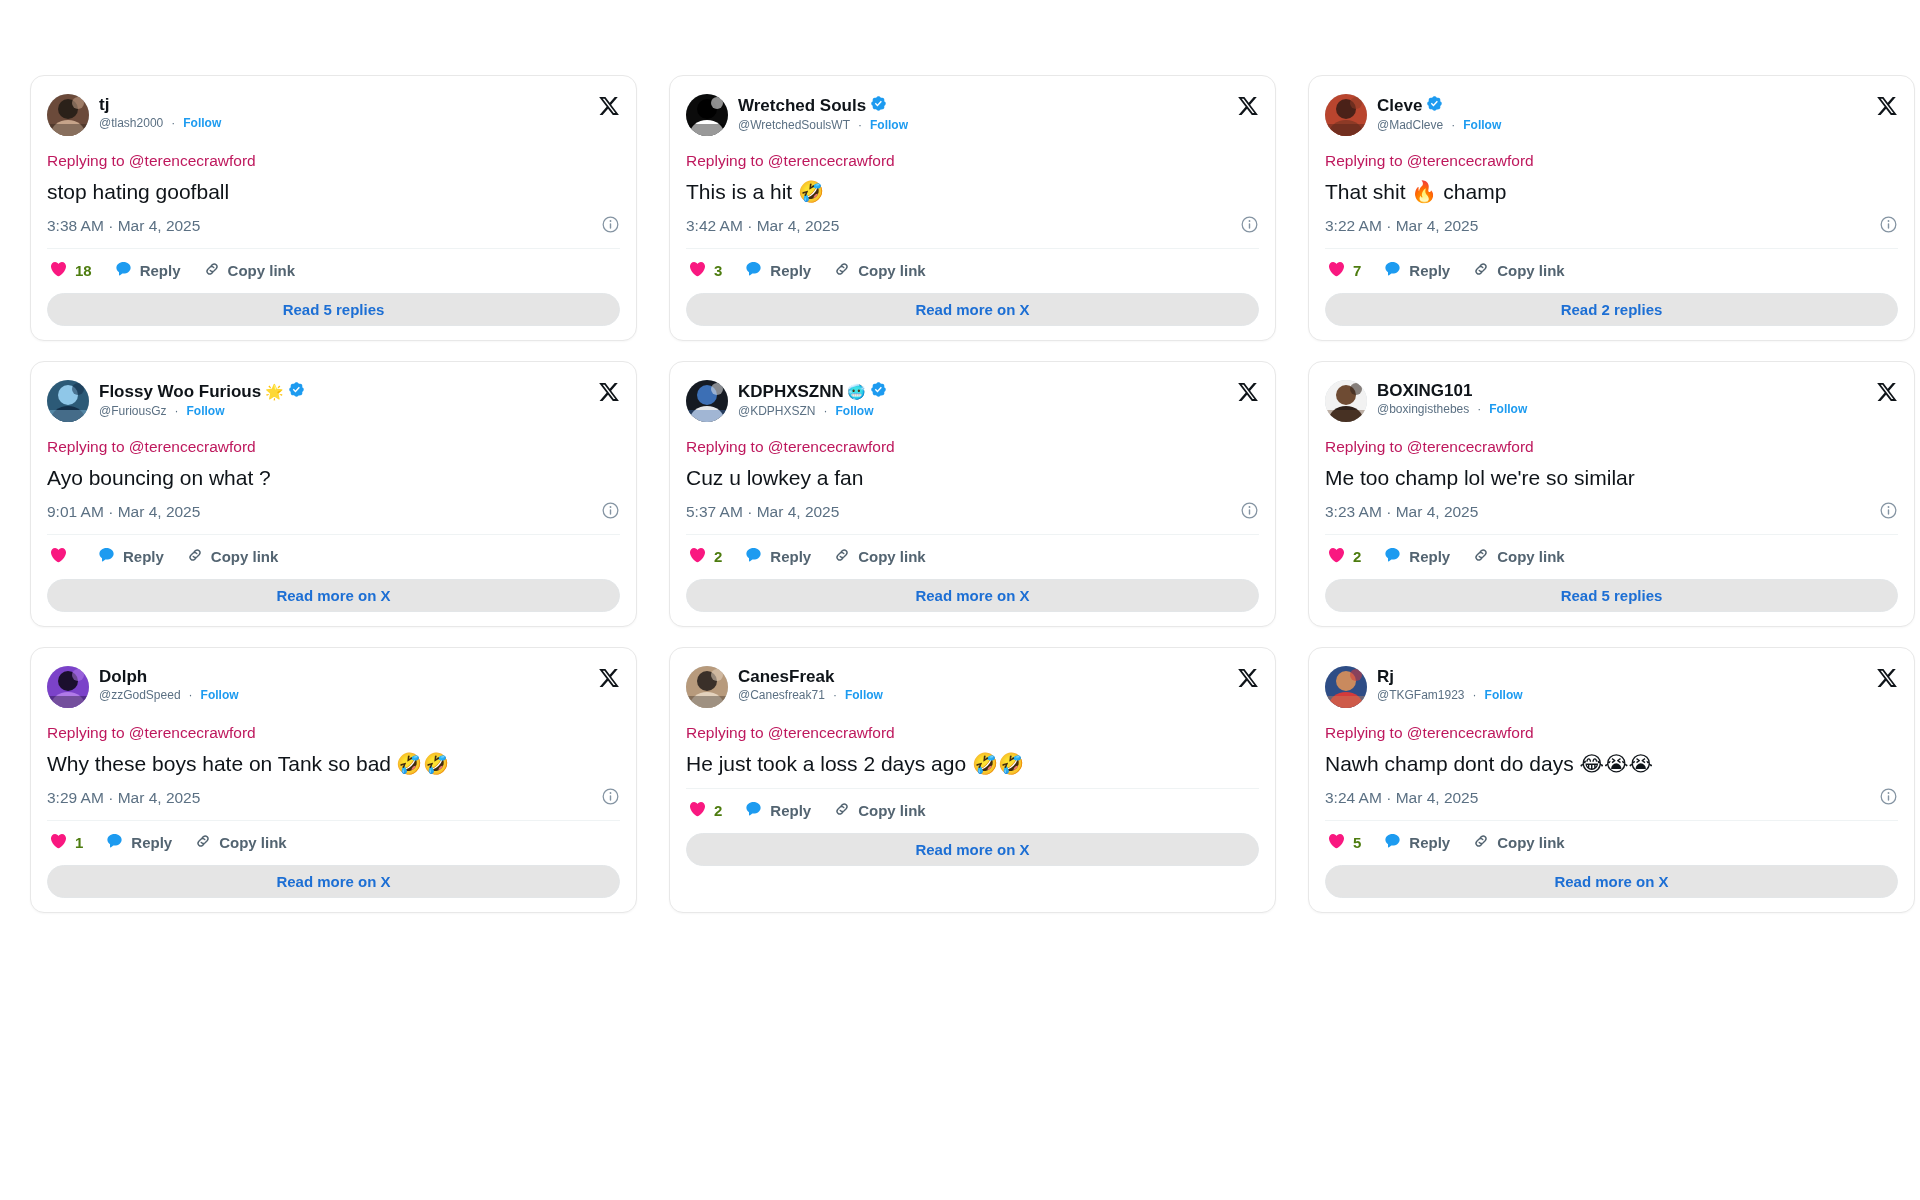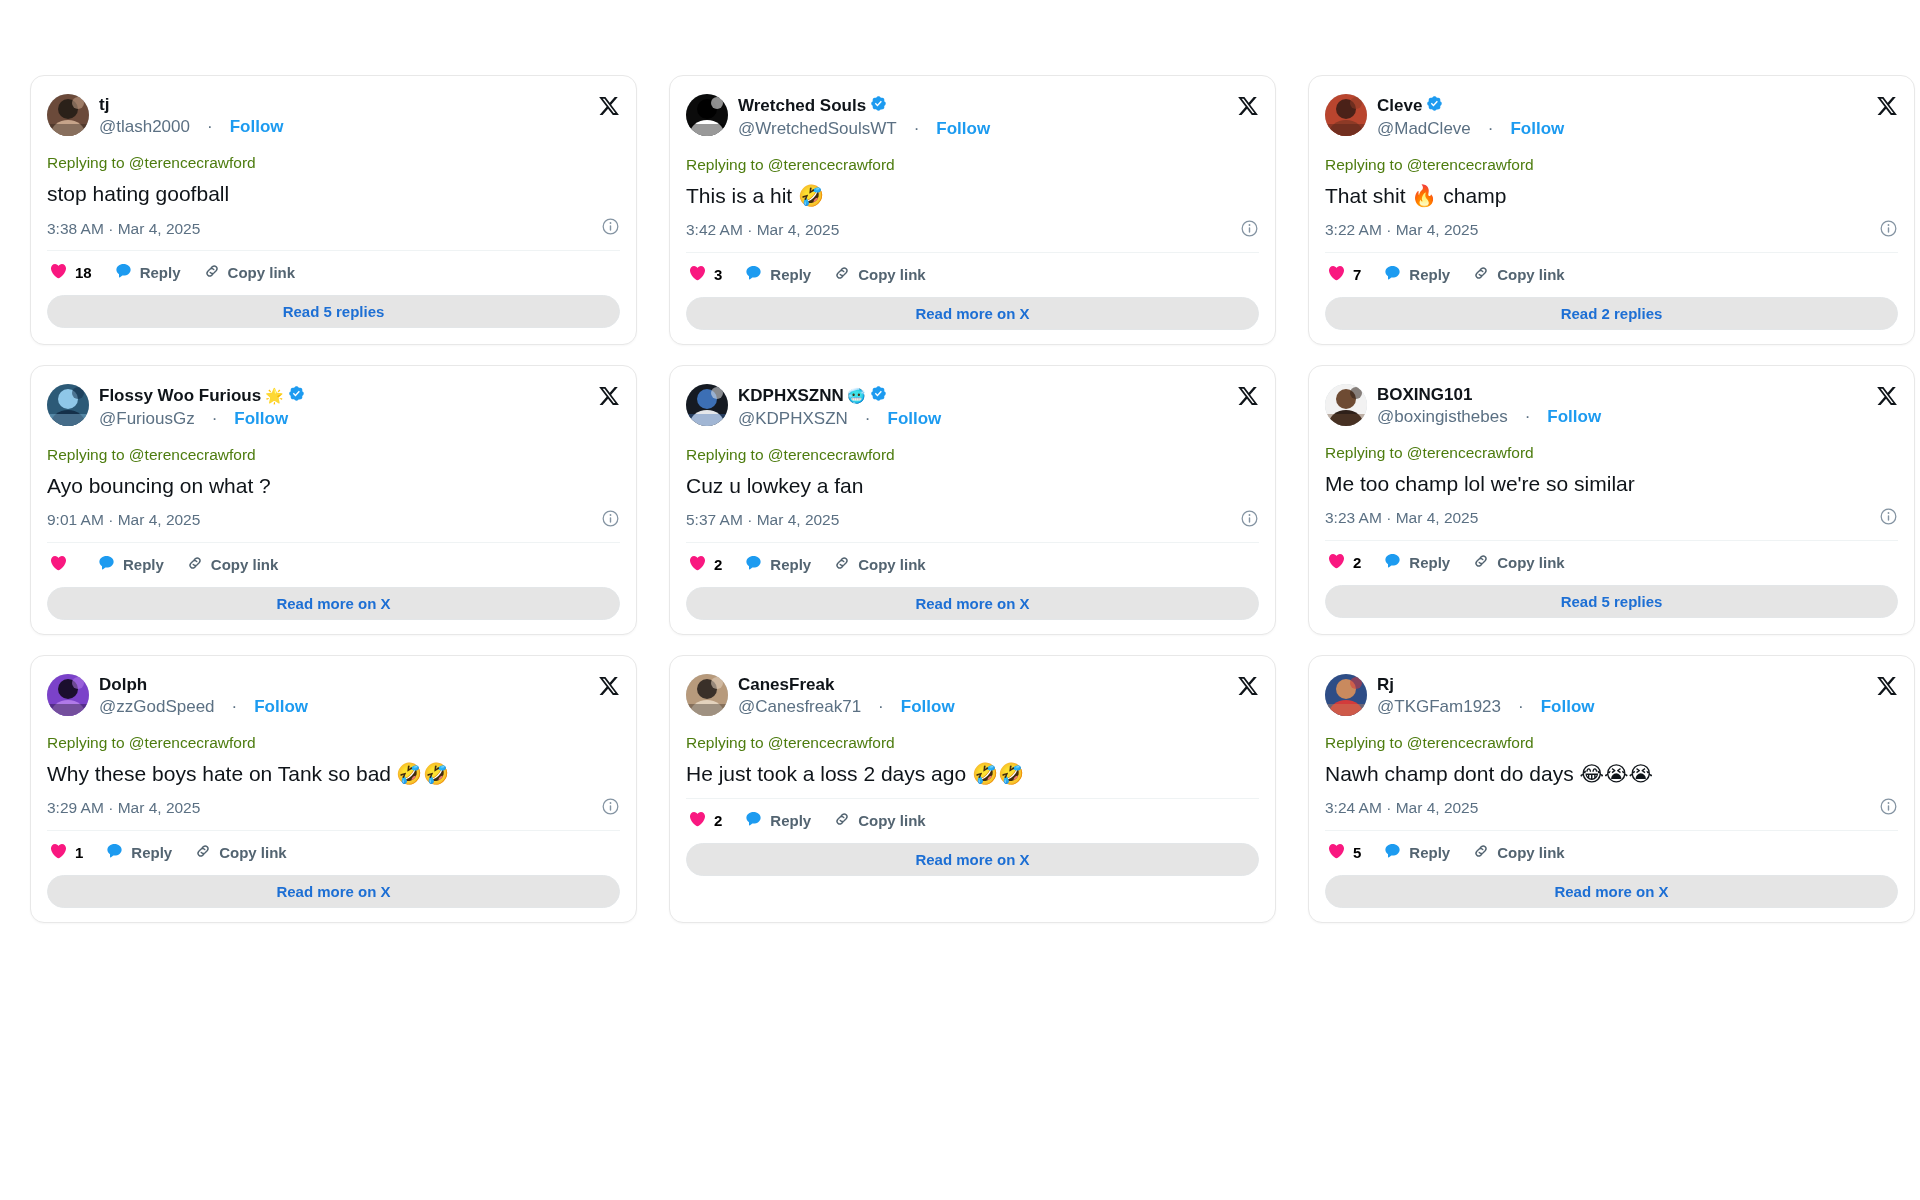--- a/index.html
+++ b/index.html
@@ -62,22 +62,22 @@
   }
   .emoji-inline { font-size: 15px; line-height: 1; }
   .badge-verified {
     width: 17px; height: 17px;
     flex: 0 0 17px;
     display: inline-block;
   }
   .handle-row {
     display: flex;
     align-items: baseline;
-    gap: 17px;
-    font-size: 17px;
+    gap: 8px;
+    font-size: 12px;
     line-height: 1.3;
     margin-top: 1px;
     white-space: nowrap;
   }
   .handle { color: #5b7083; }
   .dot-sep { color: #5b7083; }
   .follow {
     color: #1d9bf0;
     font-weight: 700;
     cursor: pointer;
@@ -85,21 +85,21 @@
   .x-logo {
     position: absolute;
     top: 19px; right: 16px;
     width: 22px; height: 22px;
     cursor: pointer;
   }
   
   .replying {
     margin-top: 15px;
     font-size: 15.5px;
-    color: #4d7c0f;
+    color: #be185d;
     line-height: 1.3;
   }
   .tweet-text {
     margin-top: 7px;
     font-size: 21px;
     color: #0f1419;
     line-height: 1.32;
     word-wrap: break-word;
   }
   .meta-row {
@@ -134,21 +134,21 @@
   .act {
     display: flex;
     align-items: center;
     gap: 7px;
     cursor: pointer;
     white-space: nowrap;
   }
   .heart { width: 19px; height: 18px; flex: 0 0 19px; }
   .bubble { width: 19px; height: 18px; flex: 0 0 19px; }
   .linkico { width: 18px; height: 18px; flex: 0 0 18px; }
-  .cnt { color: #000000; font-weight: 700; font-size: 15px; }
+  .cnt { color: #4d7c0f; font-weight: 700; font-size: 15px; }
   
   .read-btn {
     margin-top: 12px;
     height: 33px;
     border: 1px solid #e3e6e8;
     border-radius: 17px;
     display: flex;
     align-items: center;
     justify-content: center;
     color: #1d6fd4;

